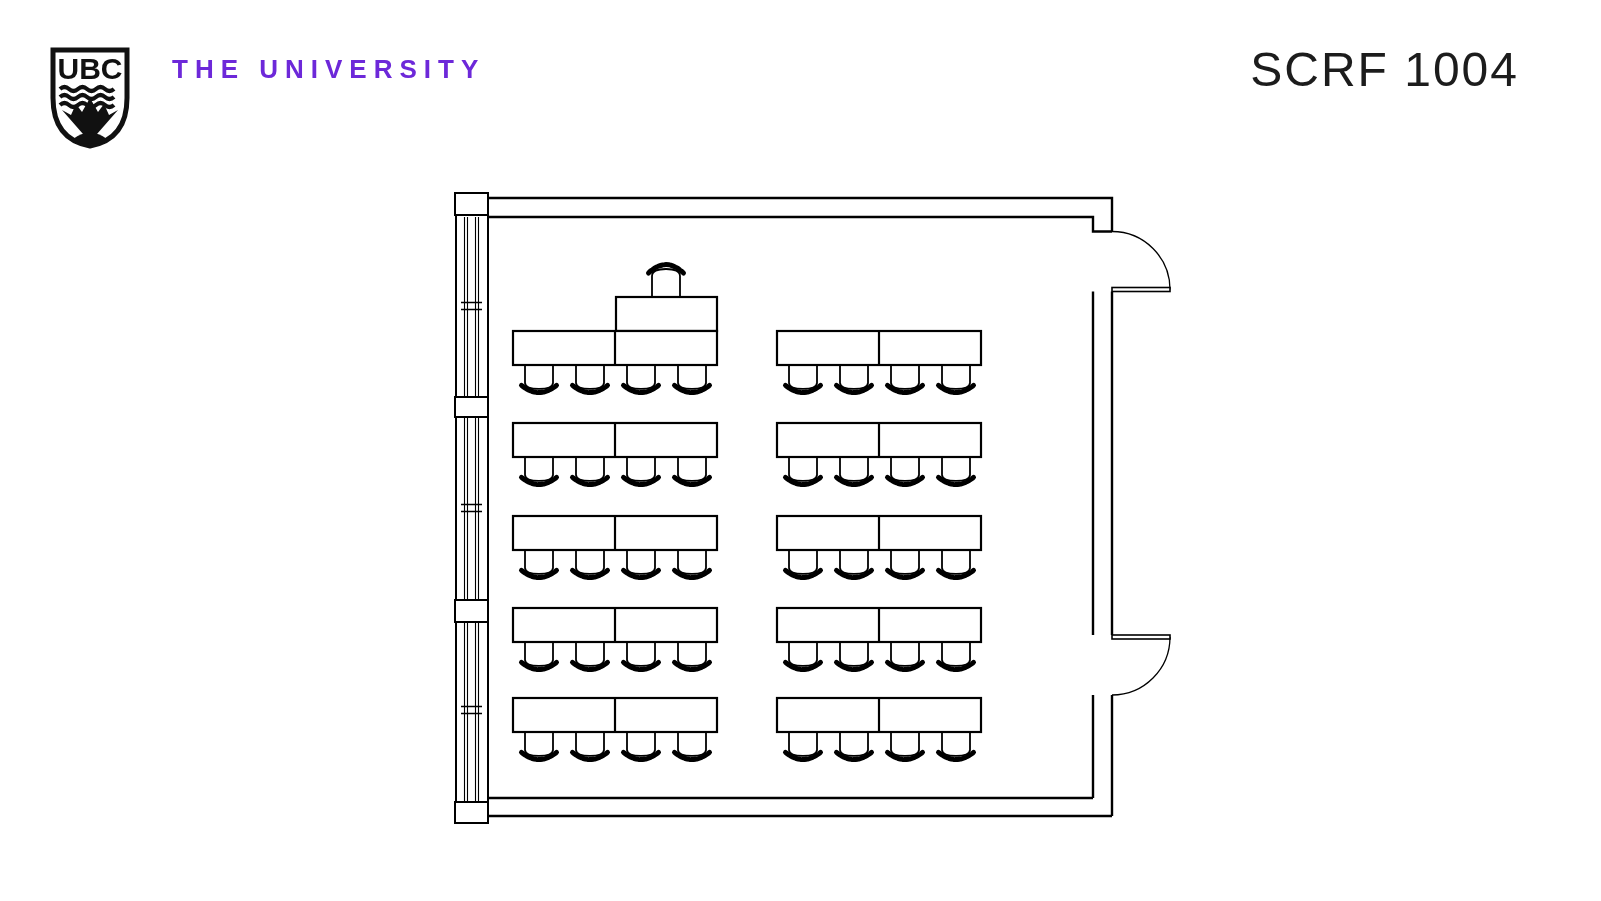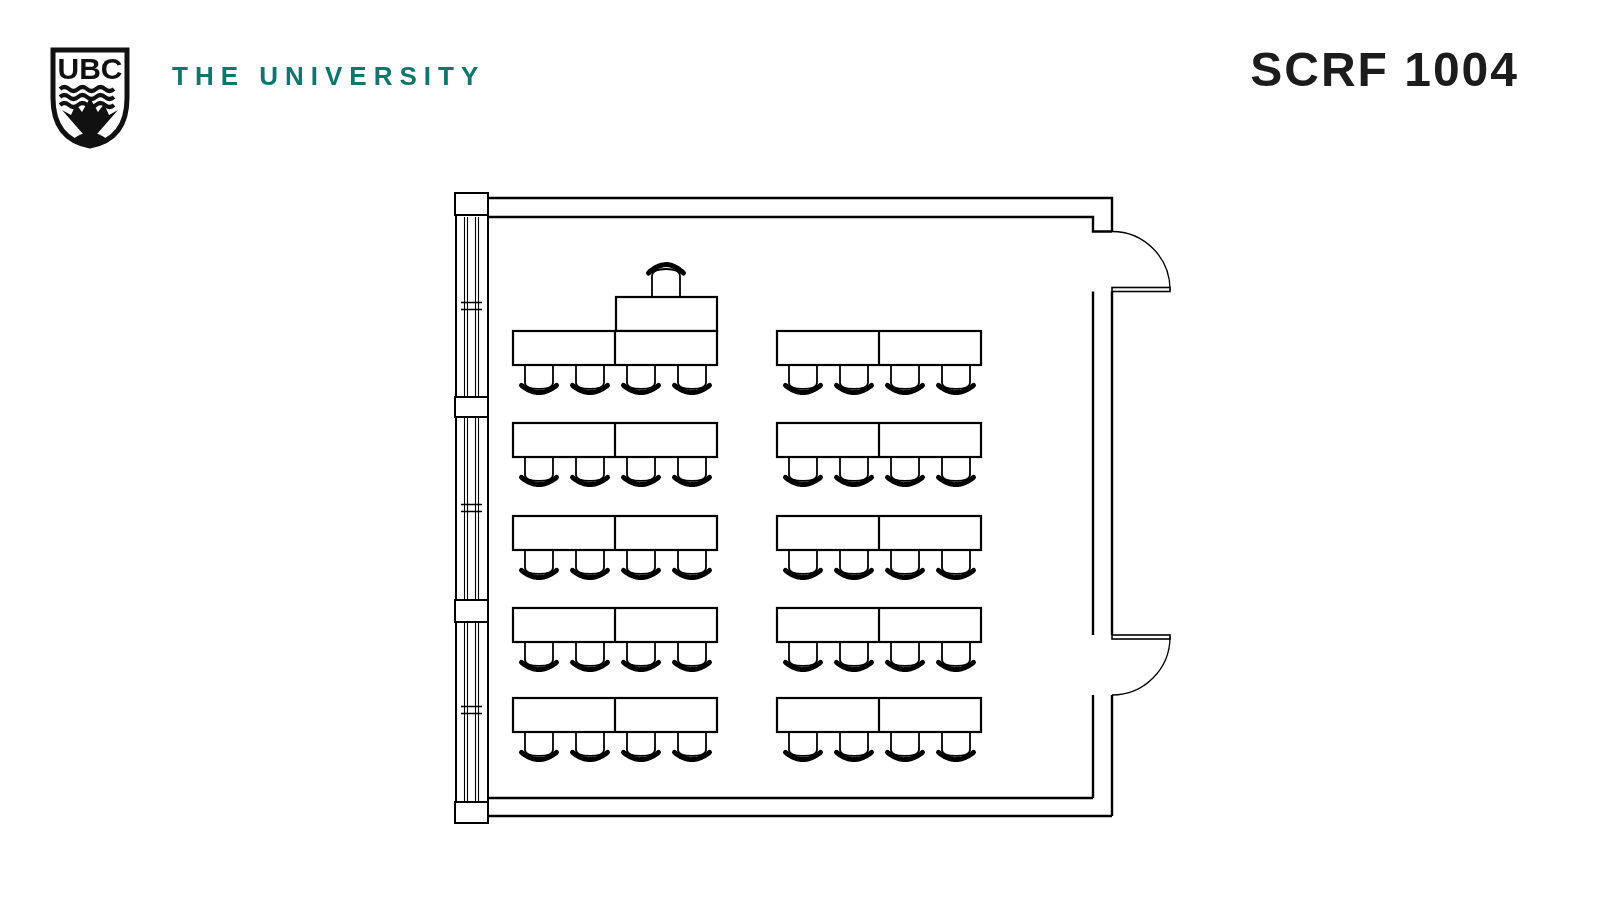--- a/index.html
+++ b/index.html
@@ -3,27 +3,27 @@
 <meta charset="utf-8">
 <style>
   html,body{margin:0;padding:0;background:#ffffff;}
   .page{
     position:relative;width:1601px;height:901px;background:#ffffff;overflow:hidden;
     font-family:"Liberation Sans",sans-serif;color:#1e1e1e;
   }
   
   .logo{position:absolute;left:49px;top:46px;width:82px;height:103px;}
   .wordmark{
-    position:absolute;left:172px;top:55px;
+    position:absolute;left:172px;top:48px;
     font-weight:bold;font-size:26px;letter-spacing:7px;line-height:42px;
-    color:#0f766e;white-space:nowrap;
+    color:#6d28d9;white-space:nowrap;
   }
   .room-code{
     position:absolute;top:42px;right:82px;
-    font-size:48px;font-weight:700;letter-spacing:2px;color:#1c1c1c;white-space:nowrap;
+    font-size:48px;font-weight:400;letter-spacing:2px;color:#1c1c1c;white-space:nowrap;
   }
   
   .plan{position:absolute;left:440px;top:180px;}
   .wall{stroke:#000;stroke-width:2.4;fill:none;}
   .glz{stroke:#000;stroke-width:1.1;fill:none;}
   .div{stroke:#000;stroke-width:1.4;fill:none;}
   .post{fill:#fff;stroke:#000;stroke-width:2;}
   .leaf{fill:#fff;stroke:#000;stroke-width:1.6;}
   .arc{stroke:#000;stroke-width:1.3;fill:none;}
   .tbl{fill:#fff;stroke:#000;stroke-width:2.2;}

